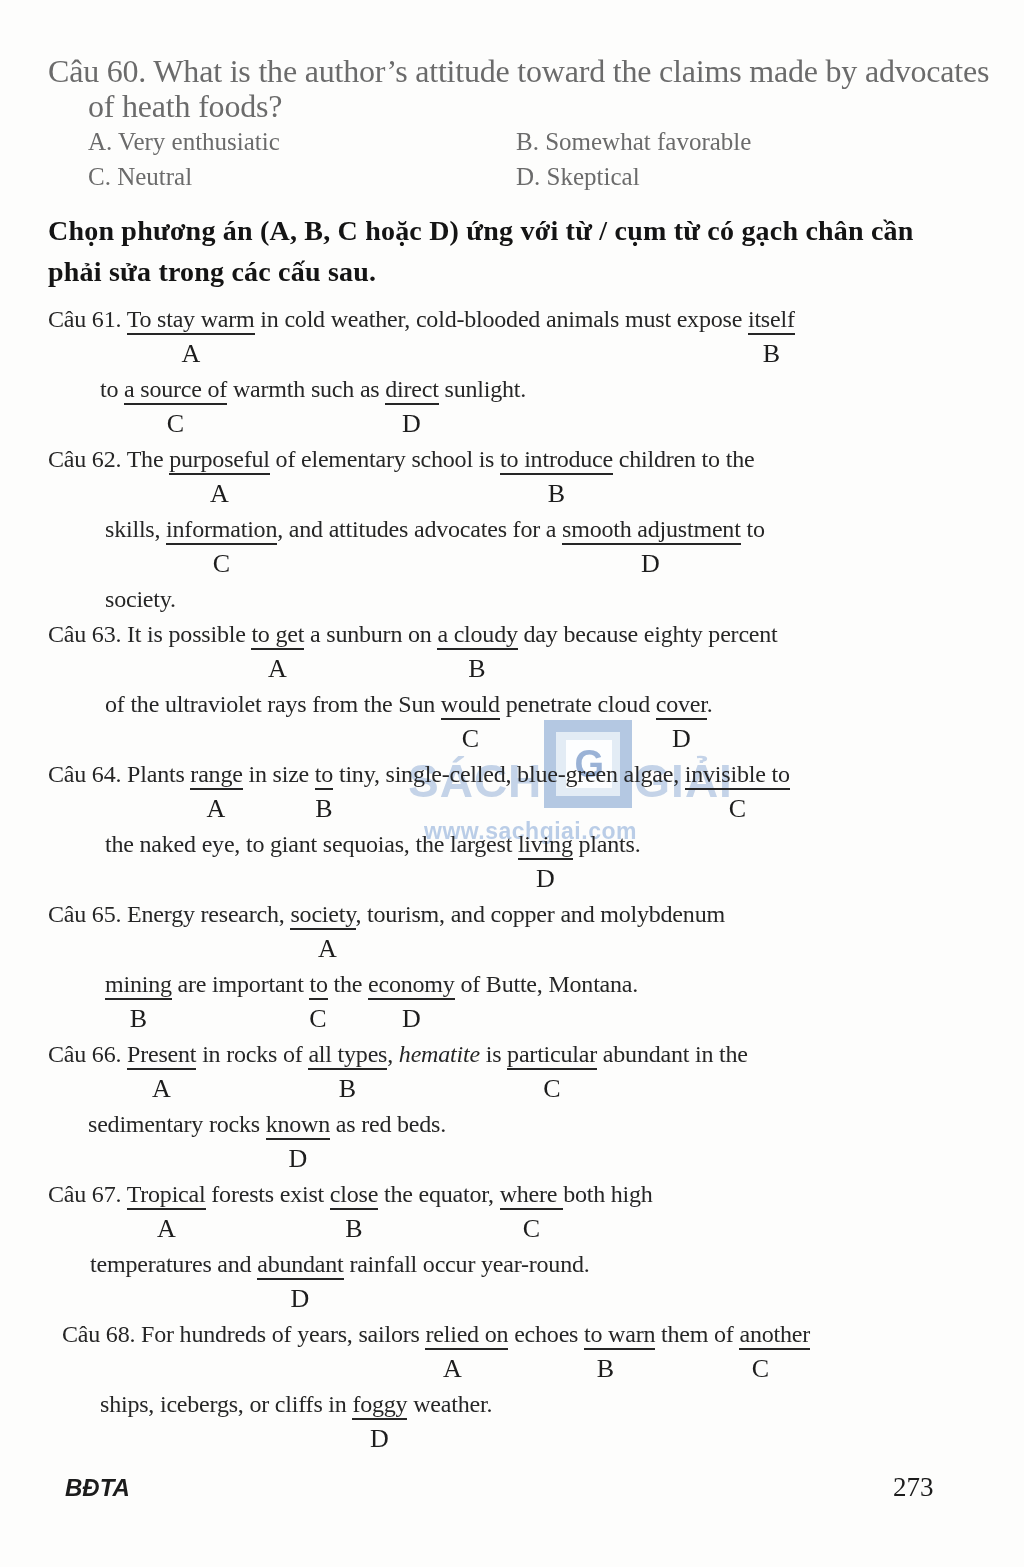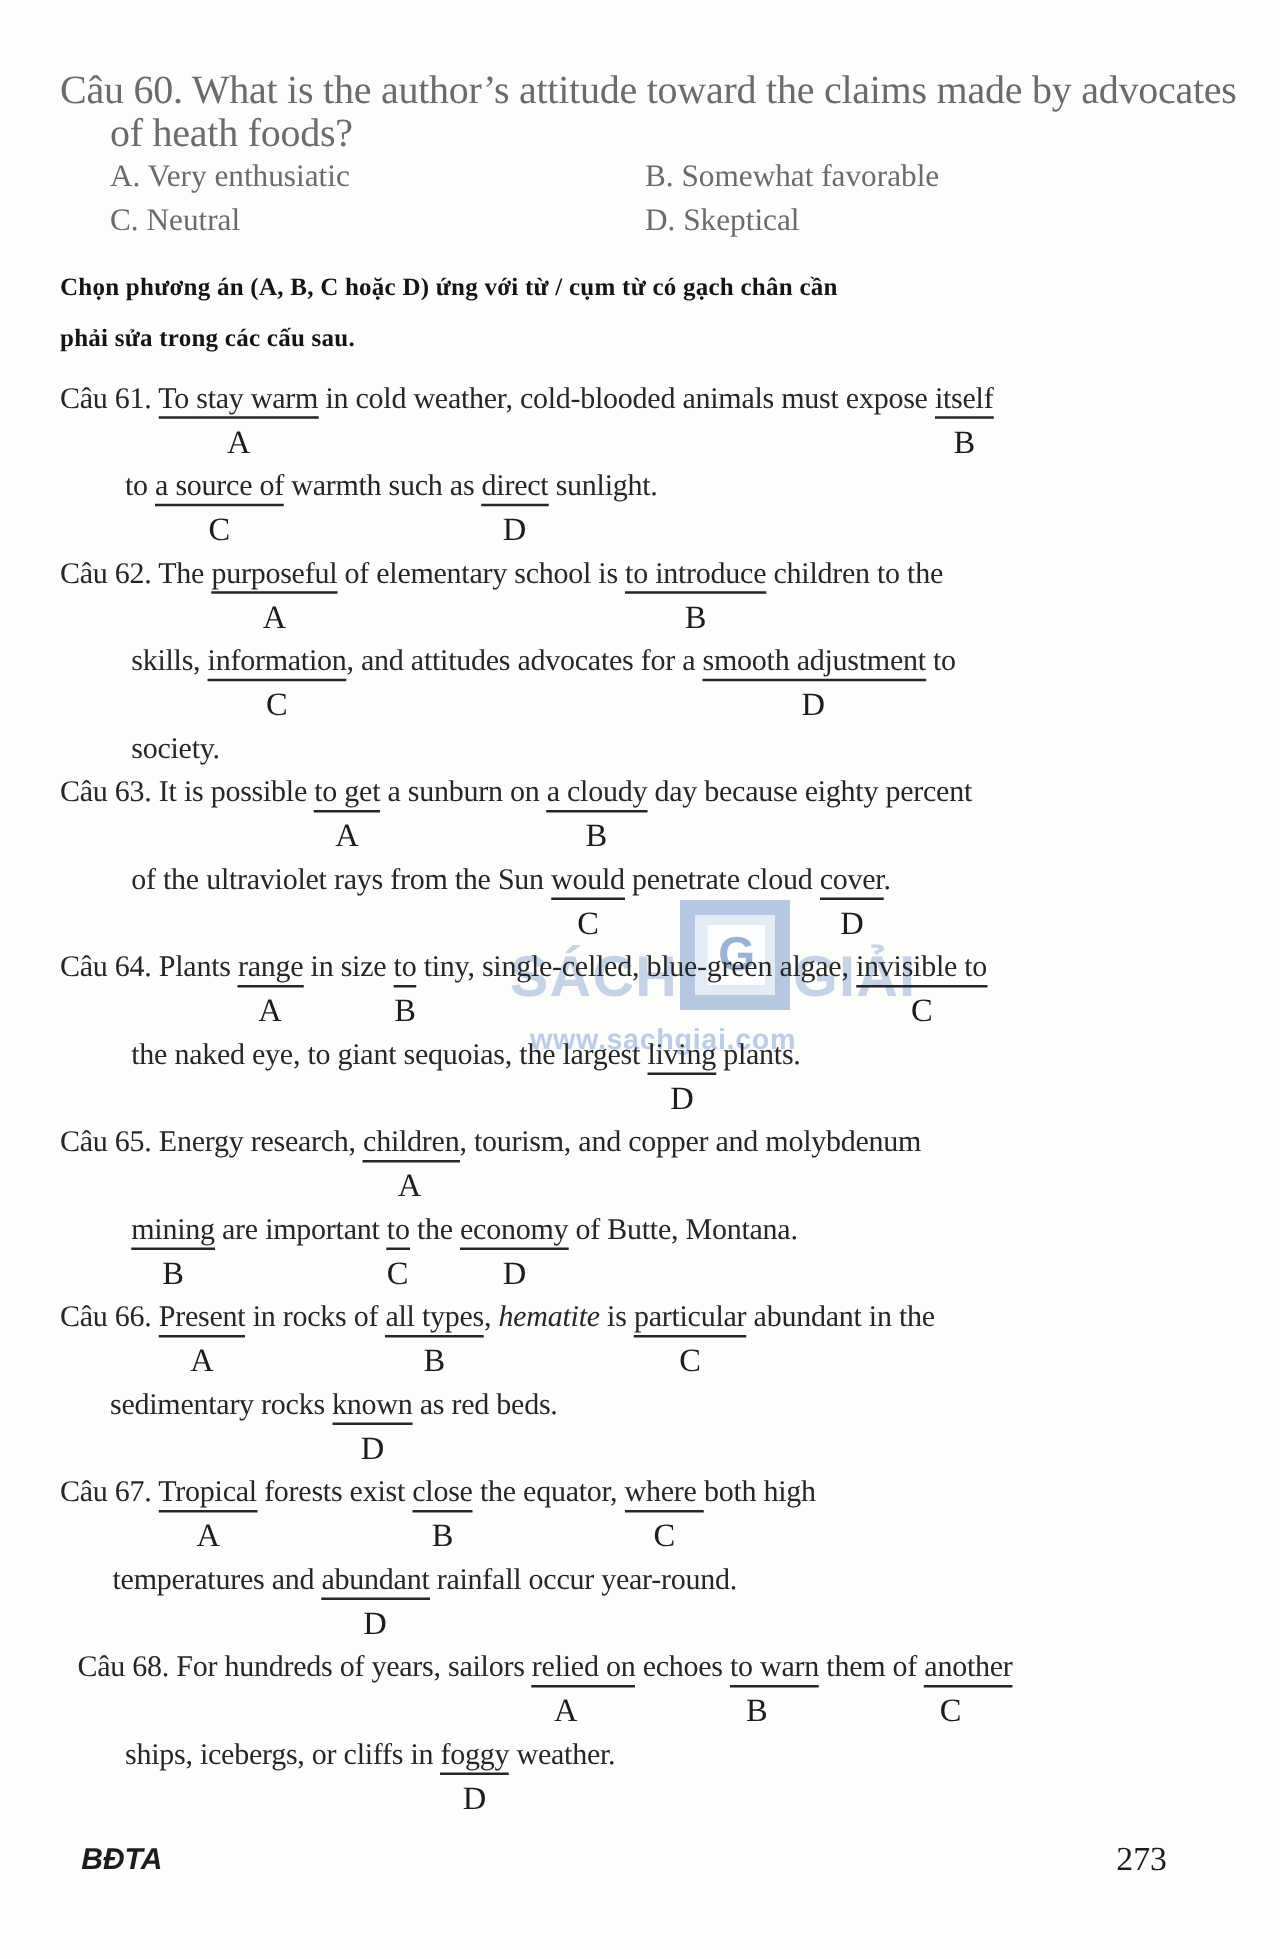--- a/index.html
+++ b/index.html
@@ -12,21 +12,21 @@
   .content { position:absolute; left:48px; top:54px; right:34px; z-index:2; }
 
   
   .q60 { color:#6b6b6b; }
   .q60 .qline { font-size:32px; }
   .optrow { position:relative; line-height:35px; font-size:25px; padding-left:40px; height:35px; }
   .optrow .col2 { position:absolute; left:468px; top:0;text-align:right; }
 
   
   .heading { margin:16px 0 10px 0; color:#141414; font-weight:bold; }
-  .heading .hline { font-size:20px; line-height:41px; letter-spacing:0.2px; }
+  .heading .hline { font-size:28px; line-height:41px; letter-spacing:0.2px; }
 
   
   .question { color:#262626; }
   .qline { line-height:35px; white-space:pre; font-size:24px; letter-spacing:-0.2px; }
   .qmarkers { position:relative; height:35px; }
   .mletter { position:absolute; top:-1px; transform:translateX(-50%); font-size:26px; line-height:35px; color:#1d1d1d; }
   .u { border-bottom:2px solid currentColor; padding-bottom:1px; }
   .i { font-style:italic; }
 
   
@@ -121,21 +121,21 @@
             <span class="mletter" style="left: 168px;">A</span>
             <span class="mletter" style="left: 276px;">B</span>
             <span class="mletter" style="left: 689.5px;">C</span>
           </div>
           <div class="qline" style="padding-left: 57px;"><span>the naked eye, to giant sequoias, the largest </span><span class="u">living</span><span> plants.</span></div>
           <div class="qmarkers">
             <span class="mletter" style="left: 497.5px;">D</span>
           </div>
         </div>
         <div class="question">
-          <div class="qline" style="padding-left: 0px;"><span>Câu 65. Energy research, </span><span class="u">children</span><span>, tourism, and copper and molybdenum</span></div>
+          <div class="qline" style="padding-left: 0px;"><span>Câu 65. Energy research, </span><span class="u">society</span><span>, tourism, and copper and molybdenum</span></div>
           <div class="qmarkers">
             <span class="mletter" style="left: 279.5px;">A</span>
           </div>
           <div class="qline" style="padding-left: 57px;"><span class="u">mining</span><span> are important </span><span class="u">to</span><span> the </span><span class="u">economy</span><span> of Butte, Montana.</span></div>
           <div class="qmarkers">
             <span class="mletter" style="left: 90.5px;">B</span>
             <span class="mletter" style="left: 270px;">C</span>
             <span class="mletter" style="left: 363.5px;">D</span>
           </div>
         </div>

